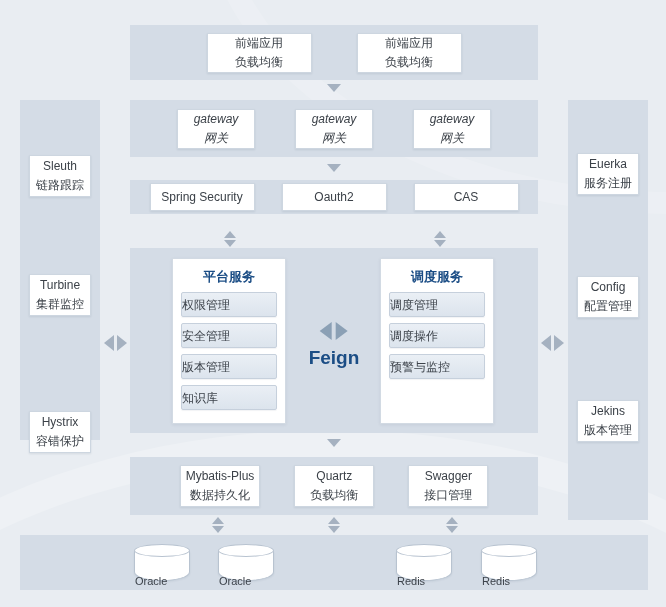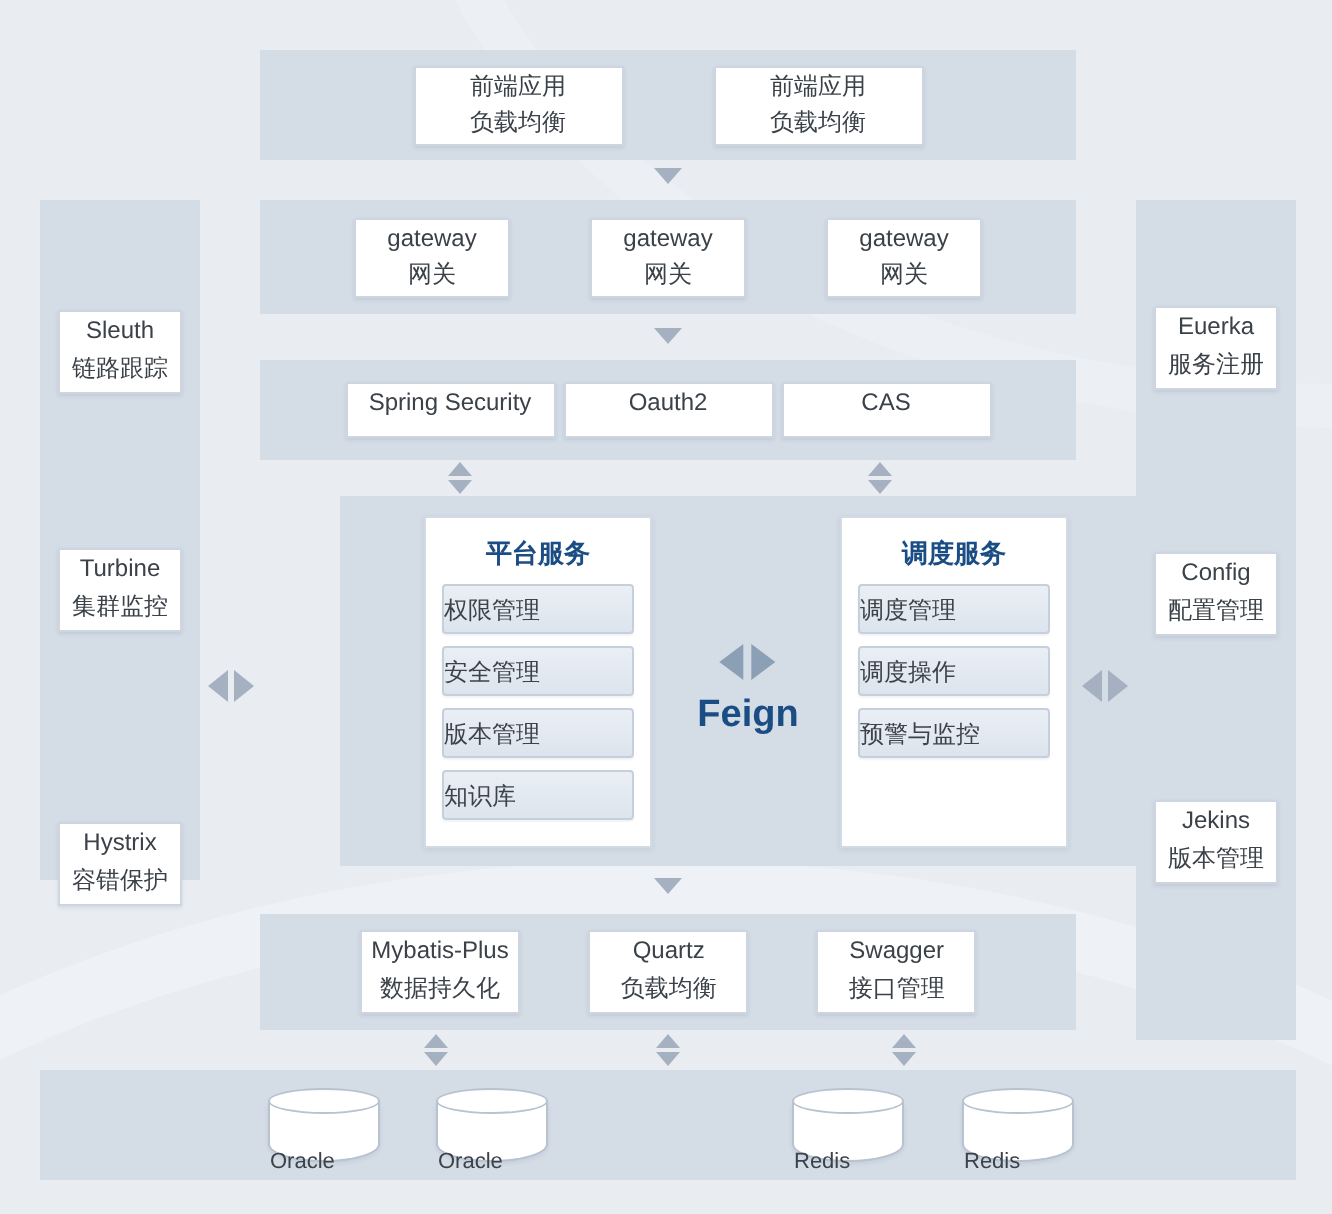--- a/index.html
+++ b/index.html
@@ -23,30 +23,30 @@
   .wave2{width:900px;height:600px;left:200px;top:-430px;border-width:22px;border-color:rgba(255,255,255,0.15);}
 
   .band{
     position:absolute;
     background:#d4dce6;
     z-index:1;
   }
   .flexband{display:flex;align-items:center;justify-content:center;}
 
   .band-frontend{left:130px;top:25px;width:408px;height:55px;gap:45px;}
-  .band-gateway{left:130px;top:100px;width:408px;height:57px;gap:40px;}
-  .band-auth{left:130px;top:180px;width:408px;height:50px;gap:4px;}
-  .band-main{left:130px;top:248px;width:408px;height:185px;margin-left:40px;}
+  .band-gateway{left:130px;top:100px;width:408px;height:57px;gap:40px;font-style:italic;}
+  .band-auth{left:130px;top:180px;width:408px;height:34px;gap:27px;}
+  .band-main{left:130px;top:248px;width:408px;height:185px;}
   .band-middleware{left:130px;top:457px;width:408px;height:58px;gap:34px;}
   .band-db{left:20px;top:535px;width:628px;height:55px;}
   .sidebar-left{left:20px;top:100px;width:80px;height:340px;}
   .sidebar-right{left:568px;top:100px;width:80px;height:420px;}
 
   .wbox{
-    display:flex;flex-direction:column;align-items:center;
+    display:flex;flex-direction:column;align-items:center;justify-content:center;
     background:#ffffff;
     border:1px solid #cdd6e0;
     box-shadow:0 1px 2px rgba(30,50,80,.10);
     font-size:12px;color:#3b4148;line-height:1.55;
     box-sizing:border-box;text-align:center;
   }
   .wb-frontend{width:105px;height:40px;}
   .wb-gateway{width:78px;height:40px;}
   .wb-auth{width:105px;height:28px;}
   .wb-middleware{min-width:80px;height:42px;padding:0 5px;}

